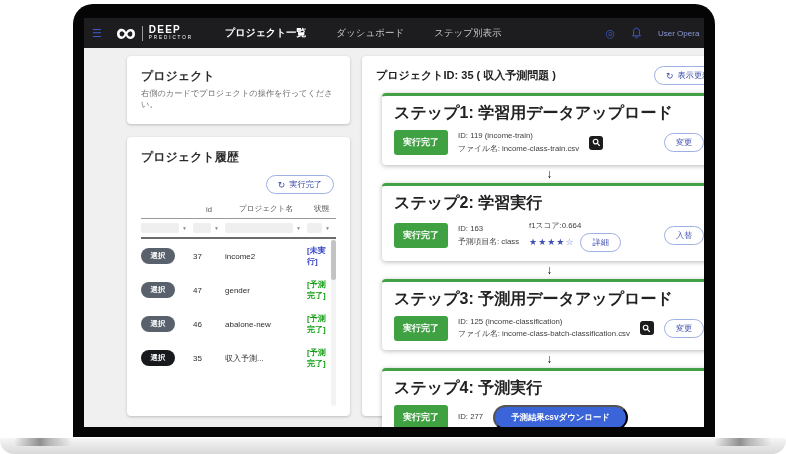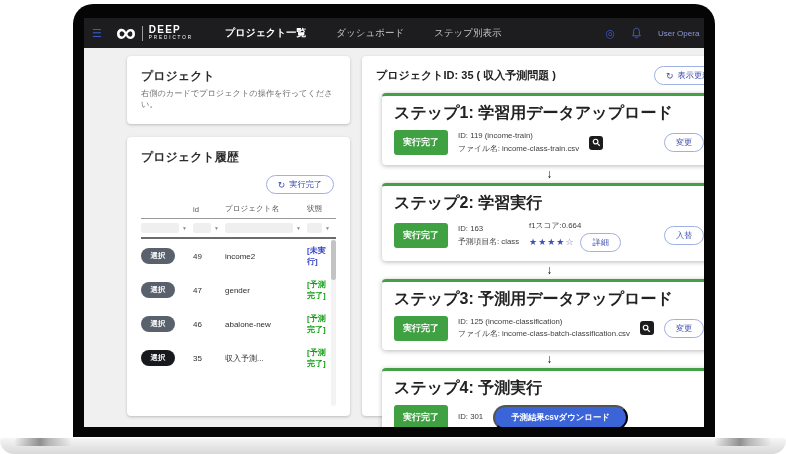--- a/index.html
+++ b/index.html
@@ -52,21 +52,21 @@
   .history-card { flex:1; padding:12px 14px 10px; display:flex; flex-direction:column; }
   .refresh-row { display:flex; justify-content:flex-end; margin:9px 2px 7px; }
   .pill-btn { display:inline-flex; align-items:center; gap:4px; border:1px solid #9fb0e4;
     color:#3949ab; background:#fff; border-radius:999px; font-size:8.2px;
     padding:3px 11px; cursor:pointer; white-space:nowrap; }
   .pill-btn .ric { font-size:9px; }
 
   .tbl { font-size:8px; color:#333; display:flex; flex-direction:column; flex:1; }
   .tr { display:grid; grid-template-columns:52px 32px 82px 1fr; align-items:center; }
   .th-row { color:#555; padding:3px 0 4px; border-bottom:1px solid #9a9a9a; }
-  .th { font-size:7.6px; }
+  .th { font-size:7.6px;text-align:center; }
   .filter-row { padding:4px 0; border-bottom:2px solid #6b6b6b; }
   .fcell { display:flex; align-items:center; gap:3px; padding-right:6px; }
   .fbox { flex:1; height:10px; background:#efefef; border-radius:2px; }
   .ficon { font-size:5px; color:#8a8a8a; }
   .rows-wrap { position:relative; flex:1; padding-right:8px; }
   .drow { padding:6px 0; }
   .sel-btn { display:inline-block; color:#fff; font-size:7.4px; font-weight:bold;
     padding:3px 0; width:34px; text-align:center; border-radius:999px; cursor:pointer; }
   .cell-id,.cell-name { font-size:8px; color:#2e2e2e; }
   .cell-status { font-weight:bold; font-size:8px; }
@@ -171,21 +171,21 @@
                   </span>
                 <span class="fcell">
                     <span class="fbox"></span>
                     <span class="ficon">▼</span>
                   </span>
               </div>
 
               <div class="rows-wrap">
                 <div class="tr drow">
                   <span><span class="sel-btn" style="background: rgb(89, 97, 108);">選択</span></span>
-                  <span class="cell-id">49</span>
+                  <span class="cell-id">37</span>
                   <span class="cell-name">income2</span>
                   <span class="cell-status" style="color: rgb(53, 67, 196);">[未実行]</span>
                 </div>
                 <div class="tr drow">
                   <span><span class="sel-btn" style="background: rgb(89, 97, 108);">選択</span></span>
                   <span class="cell-id">47</span>
                   <span class="cell-name">gender</span>
                   <span class="cell-status" style="color: rgb(18, 160, 18);">[予測完了]</span>
                 </div>
                 <div class="tr drow">
@@ -285,21 +285,21 @@
                   </button>
               </div>
             </div>
 
             <div class="arrow">↓</div>
 
             <div class="step-card">
               <div class="step-title">ステップ4: 予測実行</div>
               <div class="step-row">
                 <span class="done-btn">実行完了</span>
-                <span class="info">ID: 301</span>
+                <span class="info">ID: 277</span>
                 <button class="dl-btn">予測結果csvダウンロード</button>
               </div>
             </div>
 
           </div>
         </div>
       </div>
     </div>
   </div>
 

